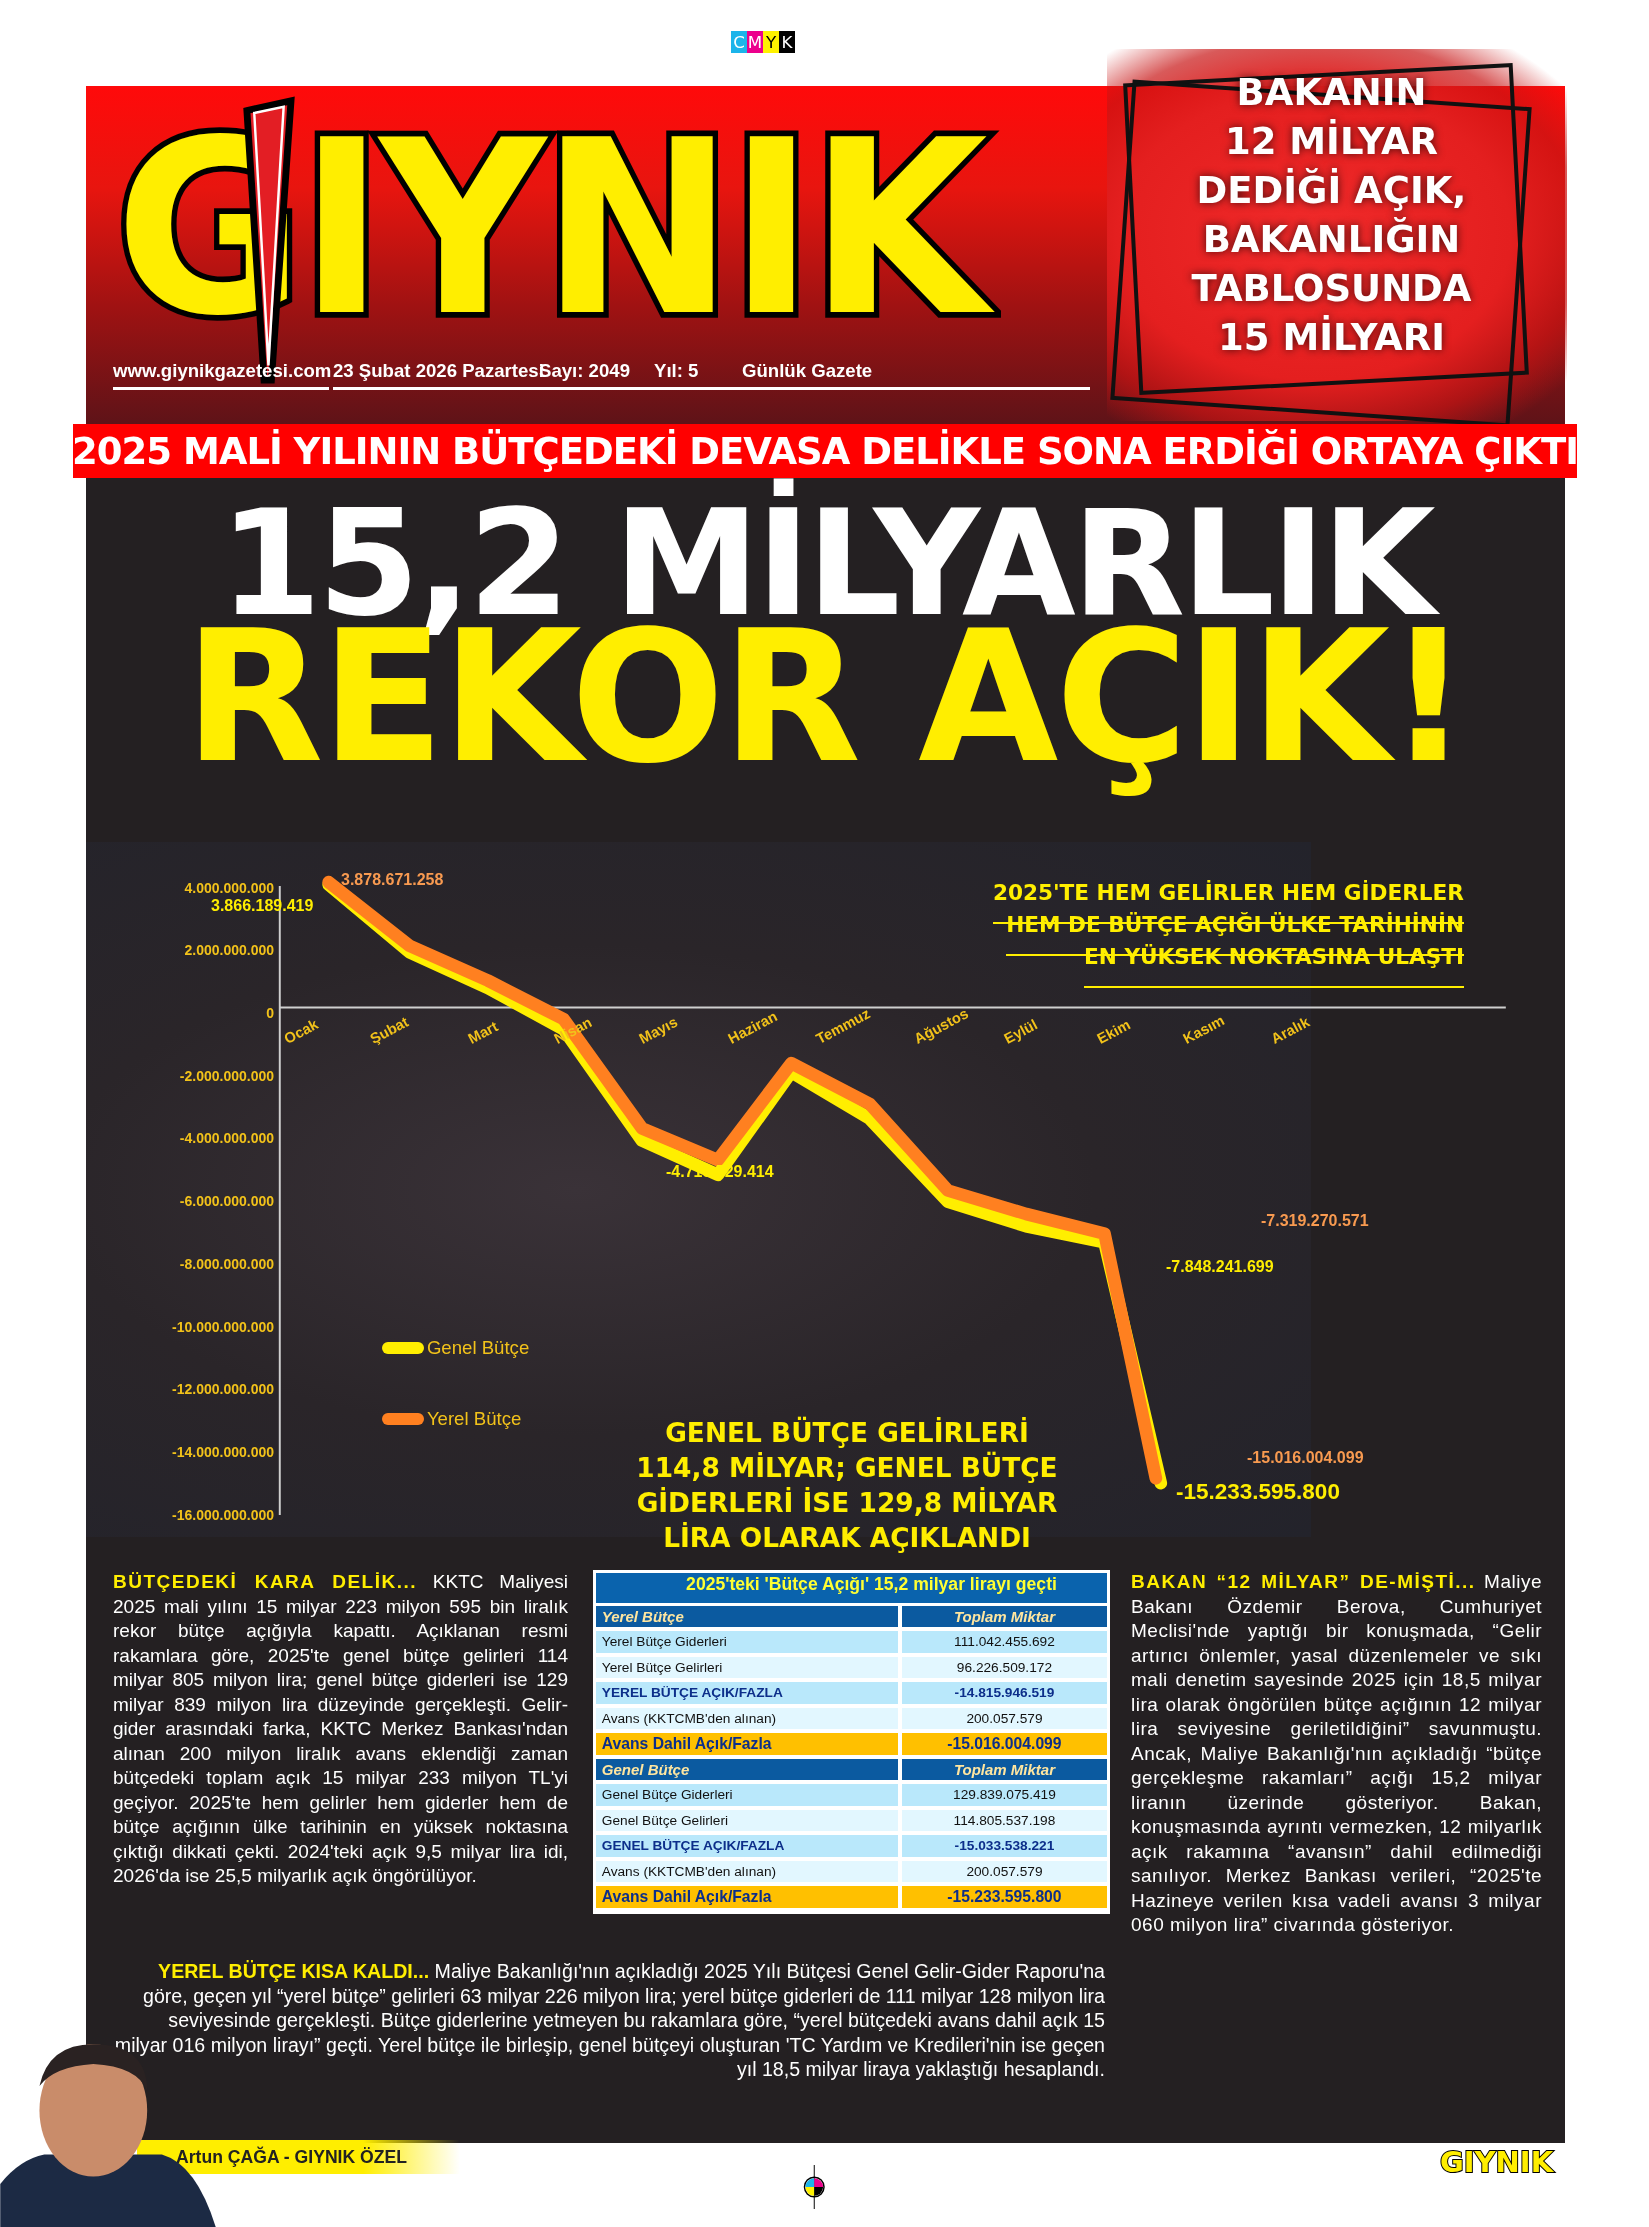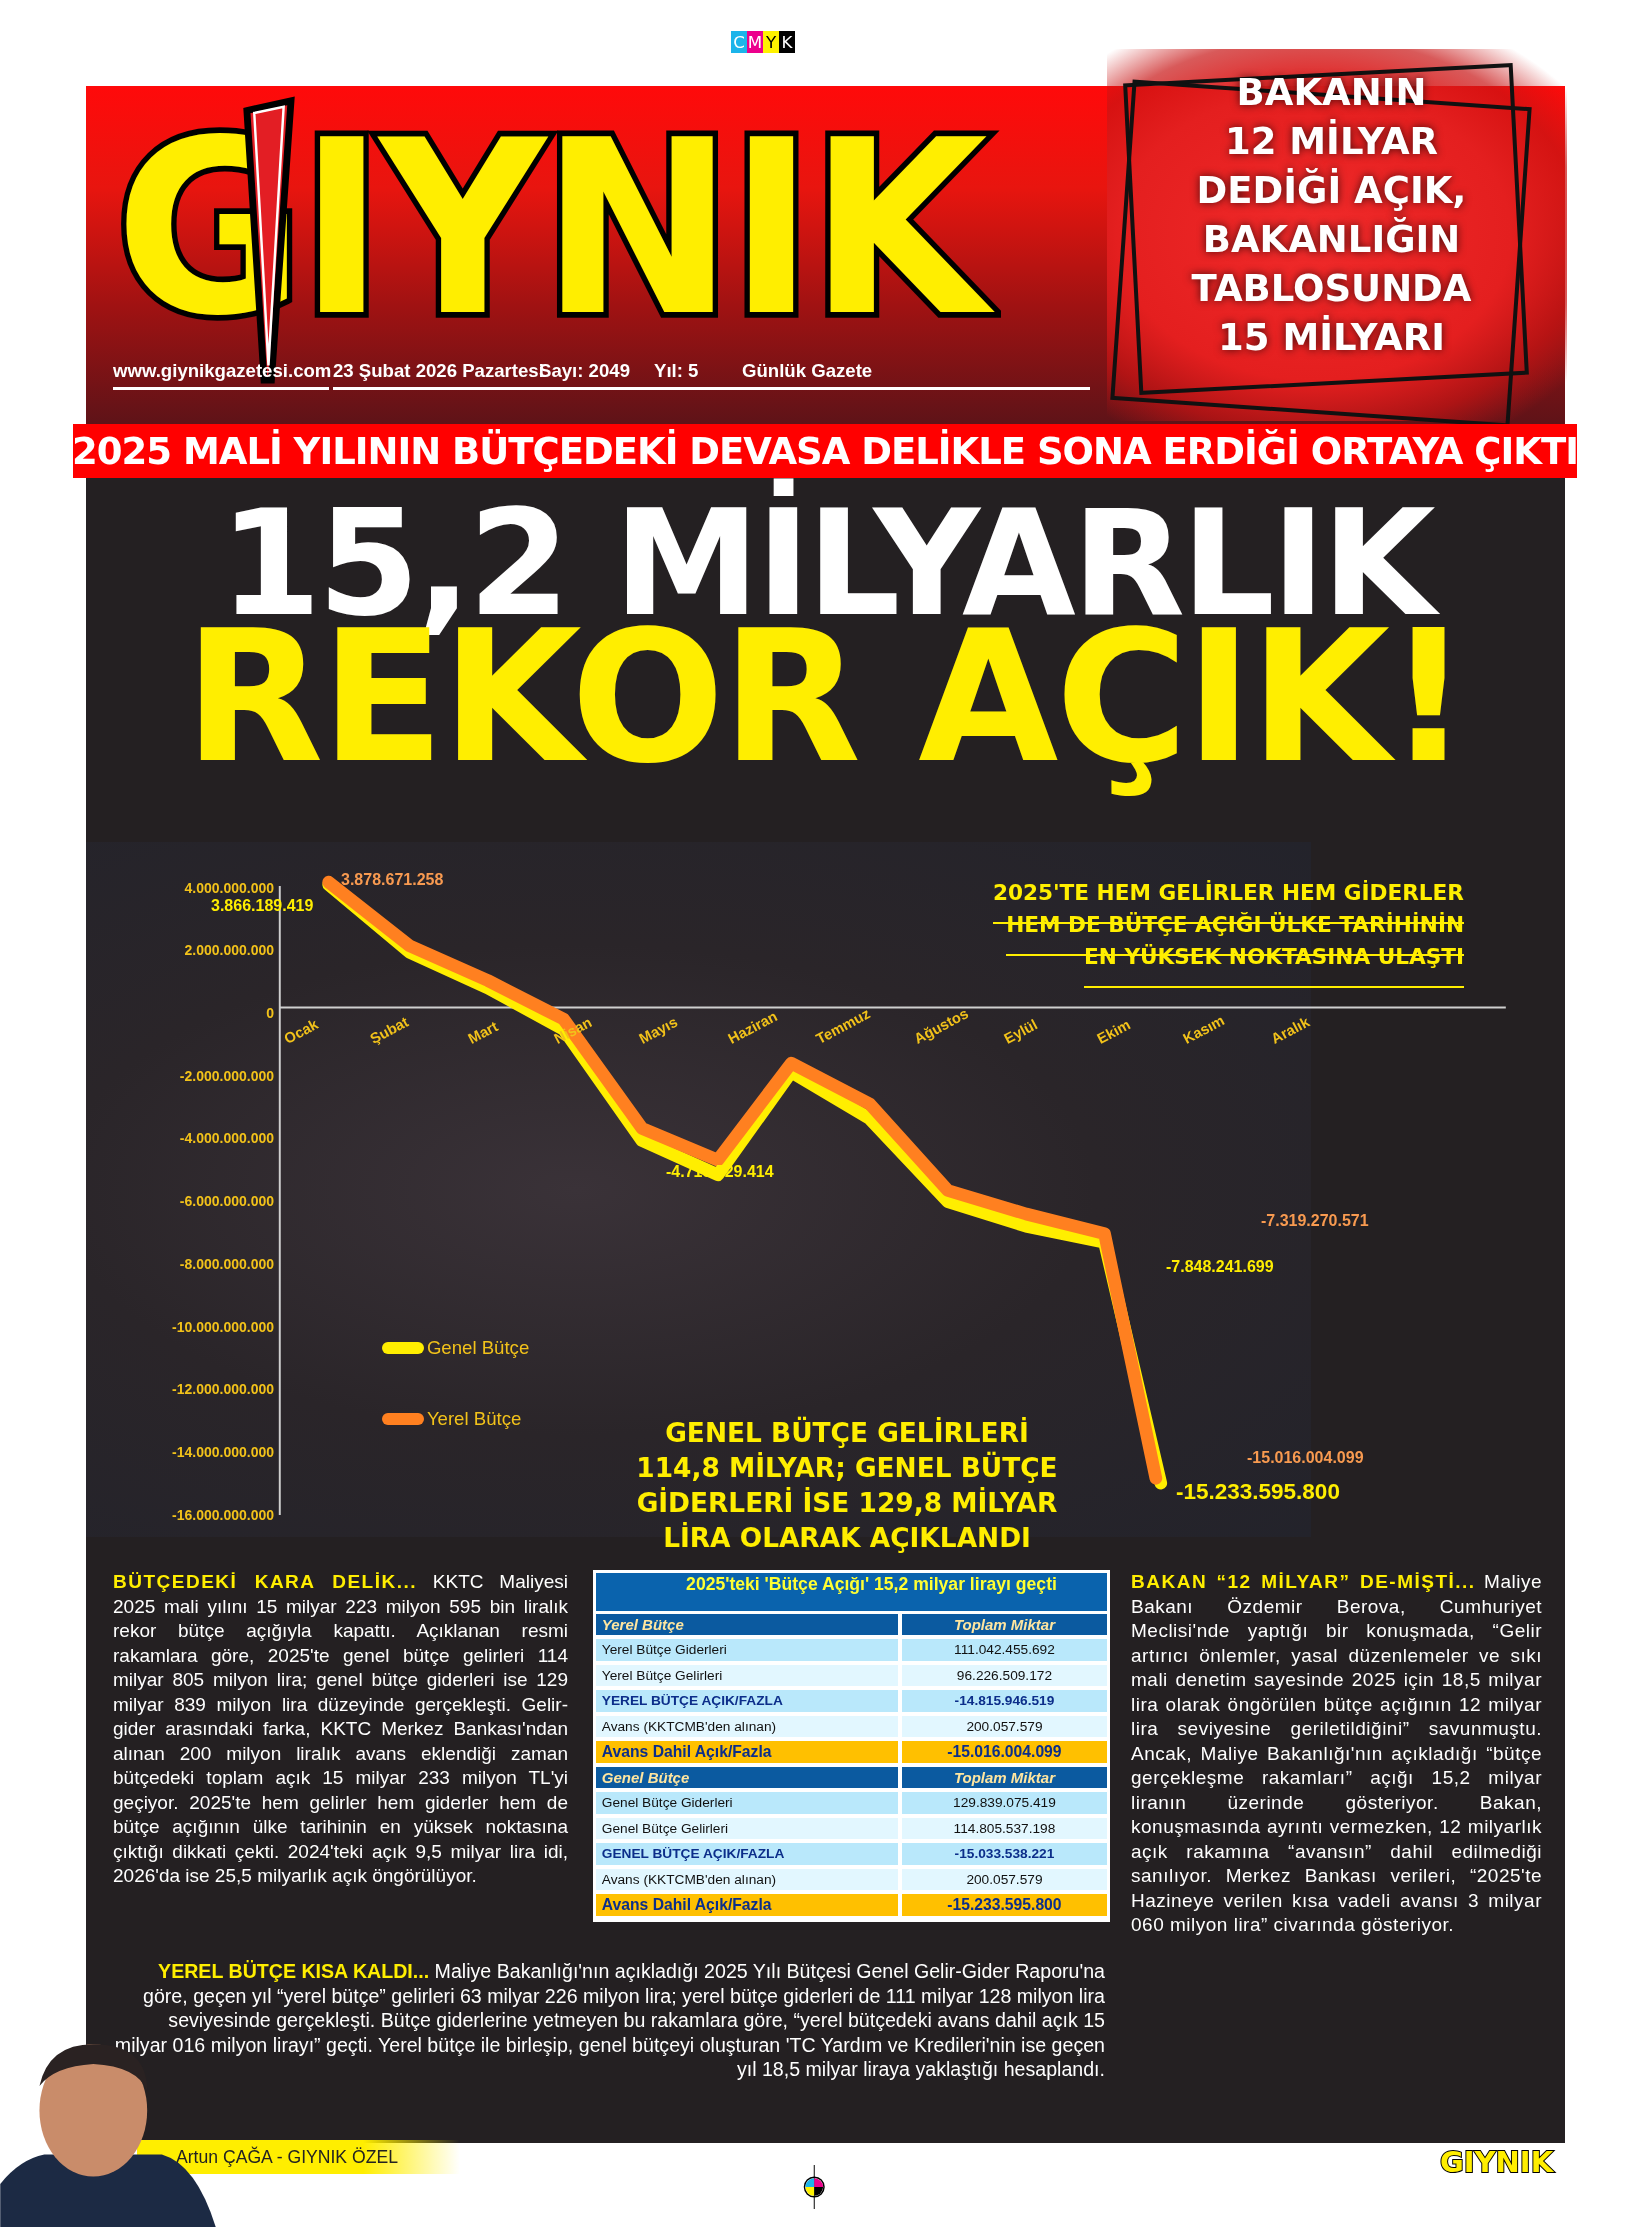--- a/index.html
+++ b/index.html
@@ -32,38 +32,38 @@
   .xtick{position:absolute;color:#f2c21a;font-size:14.7px;font-weight:bold;transform:rotate(-28deg);transform-origin:left bottom;white-space:nowrap;}
   .dlabel{position:absolute;font-weight:bold;white-space:nowrap;}
   #chart-callout{left:945px;top:877px;width:519px;text-align:right;color:#ffee00;font-family:"DejaVu Sans",sans-serif;font-weight:bold;font-size:21.6px;line-height:32px;}
   #chart-callout div span{border-bottom:2.4px solid #ffee00;padding-bottom:17px;}
   #legend{left:382px;top:1337px;}
   .leg{display:flex;align-items:center;margin-bottom:49px;color:#f2c21a;font-size:18.6px;}
   .leg i{display:inline-block;width:42px;height:11.8px;border-radius:5.9px;margin-right:2.9px;}
   #callout2{left:602px;top:1403px;width:490px;text-align:center;color:#ffee00;font-family:"DejaVu Sans",sans-serif;font-weight:bold;font-size:26.4px;line-height:35px;margin-top:12px;}
   
   #tbl{left:593px;top:1570px;width:517px;background:#fff;padding:2.9px 2.9px;box-sizing:border-box;font-family:"Liberation Sans",sans-serif;}
-  #tbl .title{background:#0a63ad;color:#ffff33;text-align:center;font-size:17.6px;font-weight:bold;height:38px;line-height:22.5px;margin-bottom:2.9px;padding-left:40px;}
+  #tbl .title{background:#0a63ad;color:#ffff33;text-align:center;font-size:17.6px;font-weight:bold;height:30px;line-height:22.5px;margin-bottom:2.9px;padding-left:40px;}
   #tbl .row{display:flex;height:21.6px;margin-bottom:3.9px;}
   #tbl .row .c1{flex:0 0 302px;margin-right:3.9px;padding-left:5.9px;box-sizing:border-box;line-height:21.6px;font-size:13.7px;}
   #tbl .row .c2{flex:1;text-align:center;line-height:21.6px;font-size:13.7px;}
   .r-head .c1,.r-head .c2{background:#0b5aa0;color:#ffe6a0;font-style:italic;font-weight:bold;font-size:15px!important;}
   .r-a .c1,.r-a .c2{background:#b9e8fb;color:#111;}
   .r-b .c1,.r-b .c2{background:#e2f7ff;color:#111;}
   .r-bold .c1,.r-bold .c2{background:#b9e8fb;color:#0c2e8a;font-weight:bold;}
   .r-gold .c1,.r-gold .c2{background:#ffc000;color:#0c2e8a;font-weight:bold;font-size:15.7px!important;}
   
   .art{color:#fff;font-family:"Liberation Sans",sans-serif;font-size:19px;line-height:24.5px;text-align:justify;}
   .kicker{color:#ffee00;font-weight:bold;letter-spacing:1.5px;}
   #art1{left:113px;top:1570px;width:455px;}
   #art2{left:1131px;top:1570px;width:411px;letter-spacing:0.5px;}
   #art3{left:113px;top:1959px;width:992px;text-align:right;font-size:19.6px;}
   
   #byline{left:137px;top:2140px;width:323px;height:34px;background:linear-gradient(90deg,#ffee00 0%,#ffee00 70%,rgba(255,238,0,0) 100%);}
-  #byline span{position:absolute;left:39px;top:6.9px;font-size:17.6px;font-weight:normal;color:#222;}
+  #byline span{position:absolute;left:39px;top:6.9px;font-size:17.6px;font-weight:bold;color:#222;}
   #avatar{left:0;top:2037px;width:216px;height:190px;}
   #regmark{left:802px;top:2165px;width:24.5px;height:44px;}
   #footlogo{left:1440px;top:2145px;font-family:"DejaVu Sans",sans-serif;font-weight:bold;font-size:29px;color:#ffee00;-webkit-text-stroke:2px #000;paint-order:stroke fill;}
 </style>
 </head>
 <body>
 
 <div id="cmyk" class="abs">
   <span style="background:#1cb4ea">C</span>
   <span style="background:#ec008c">M</span>

